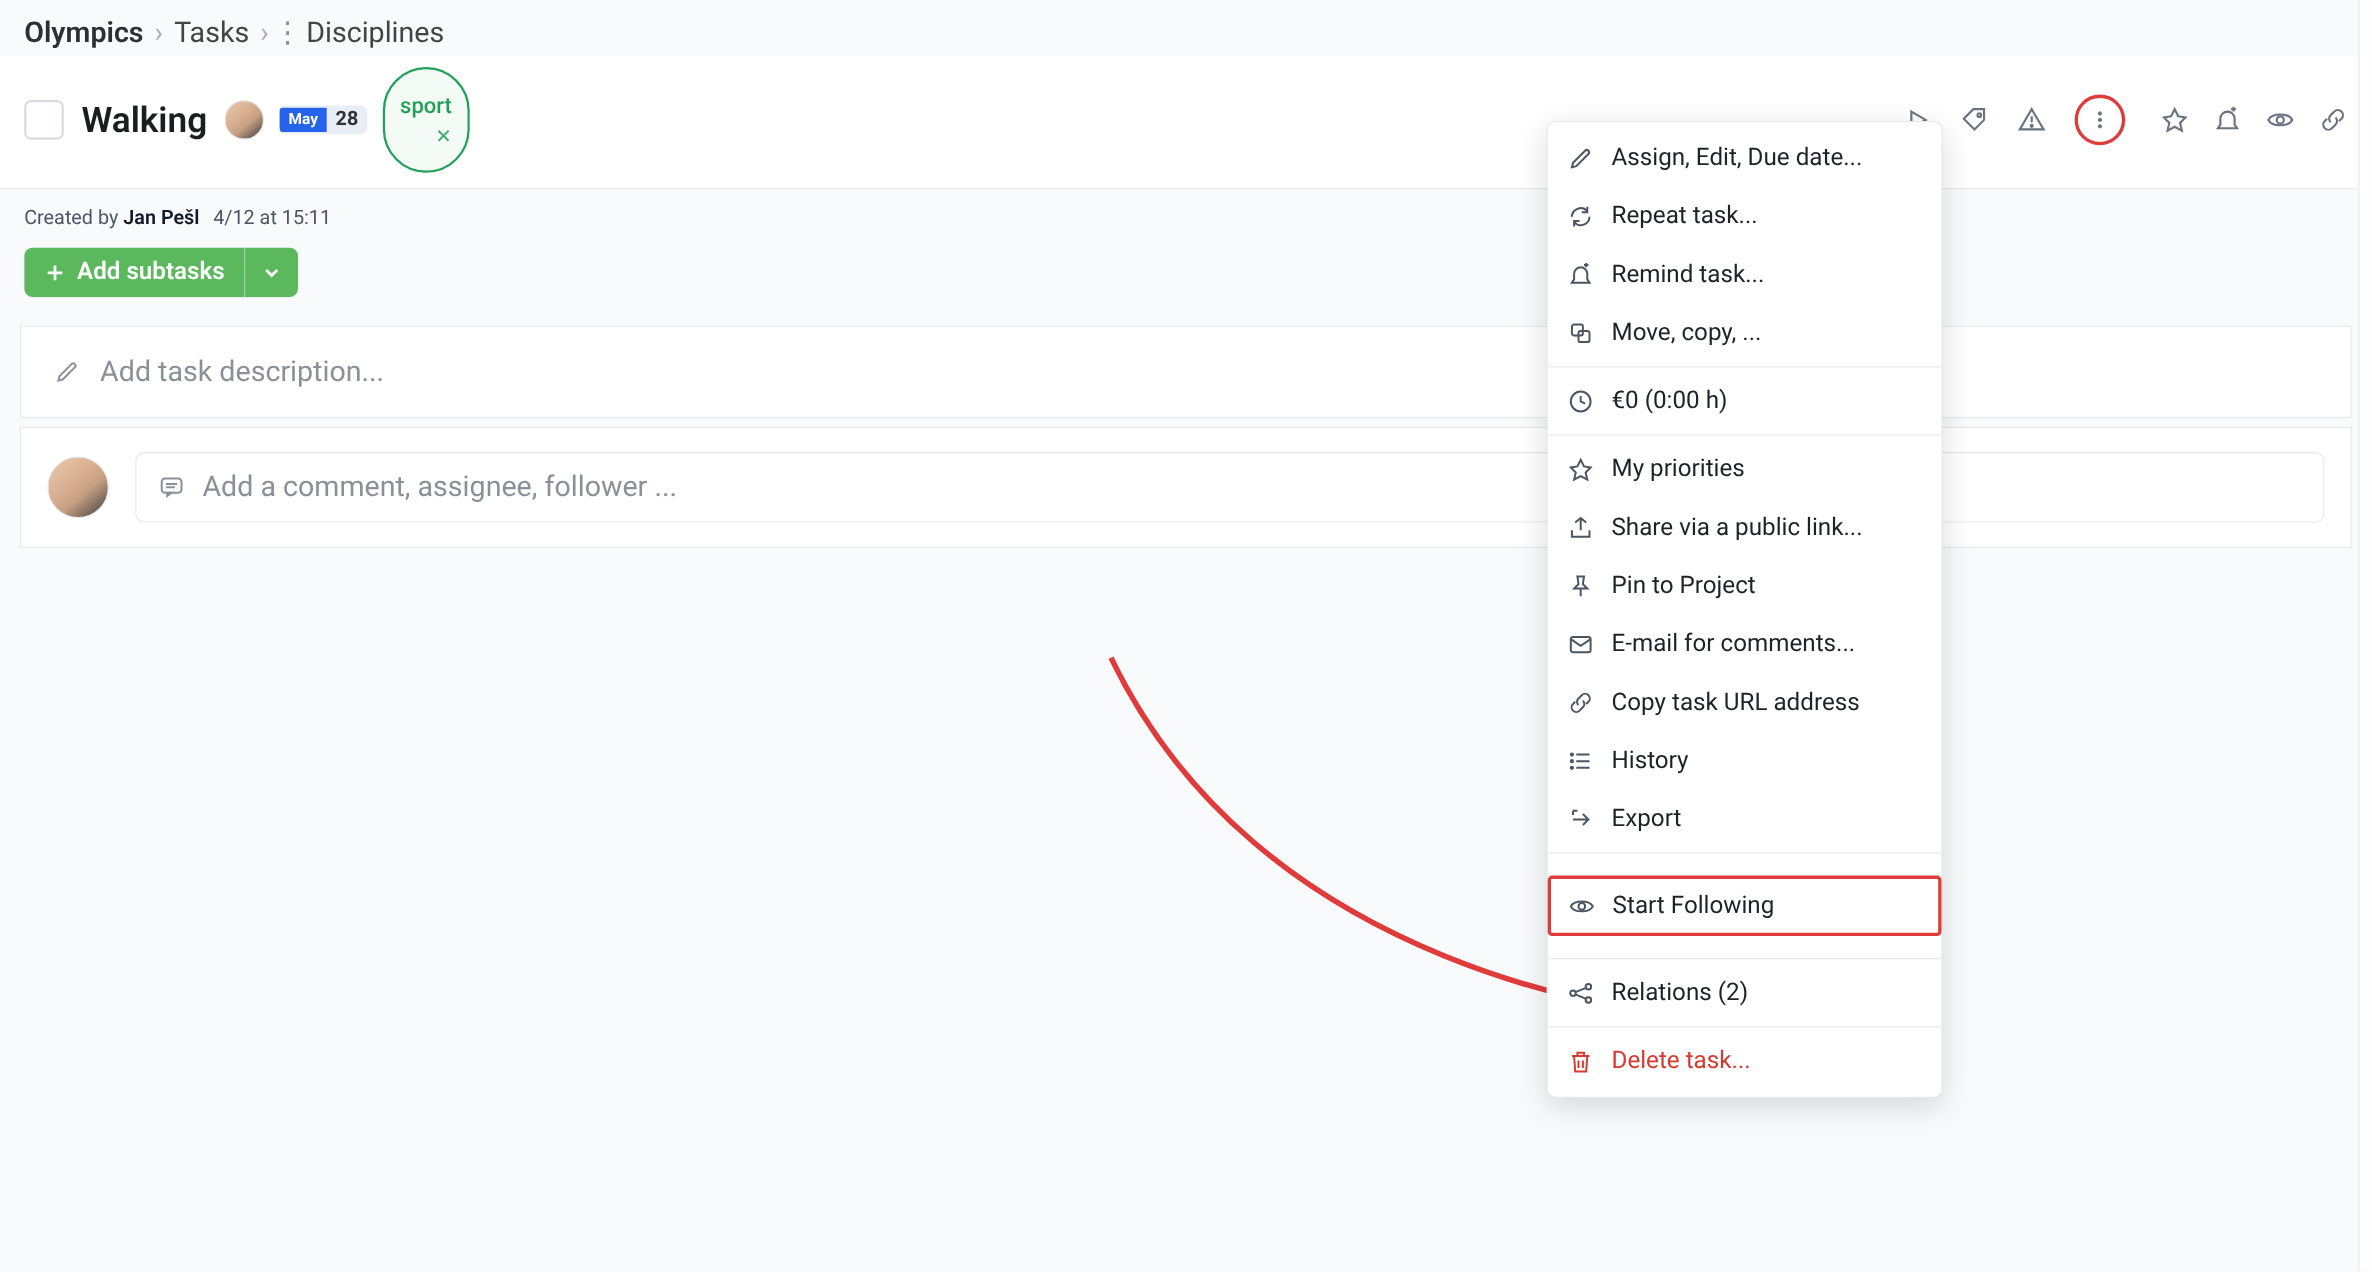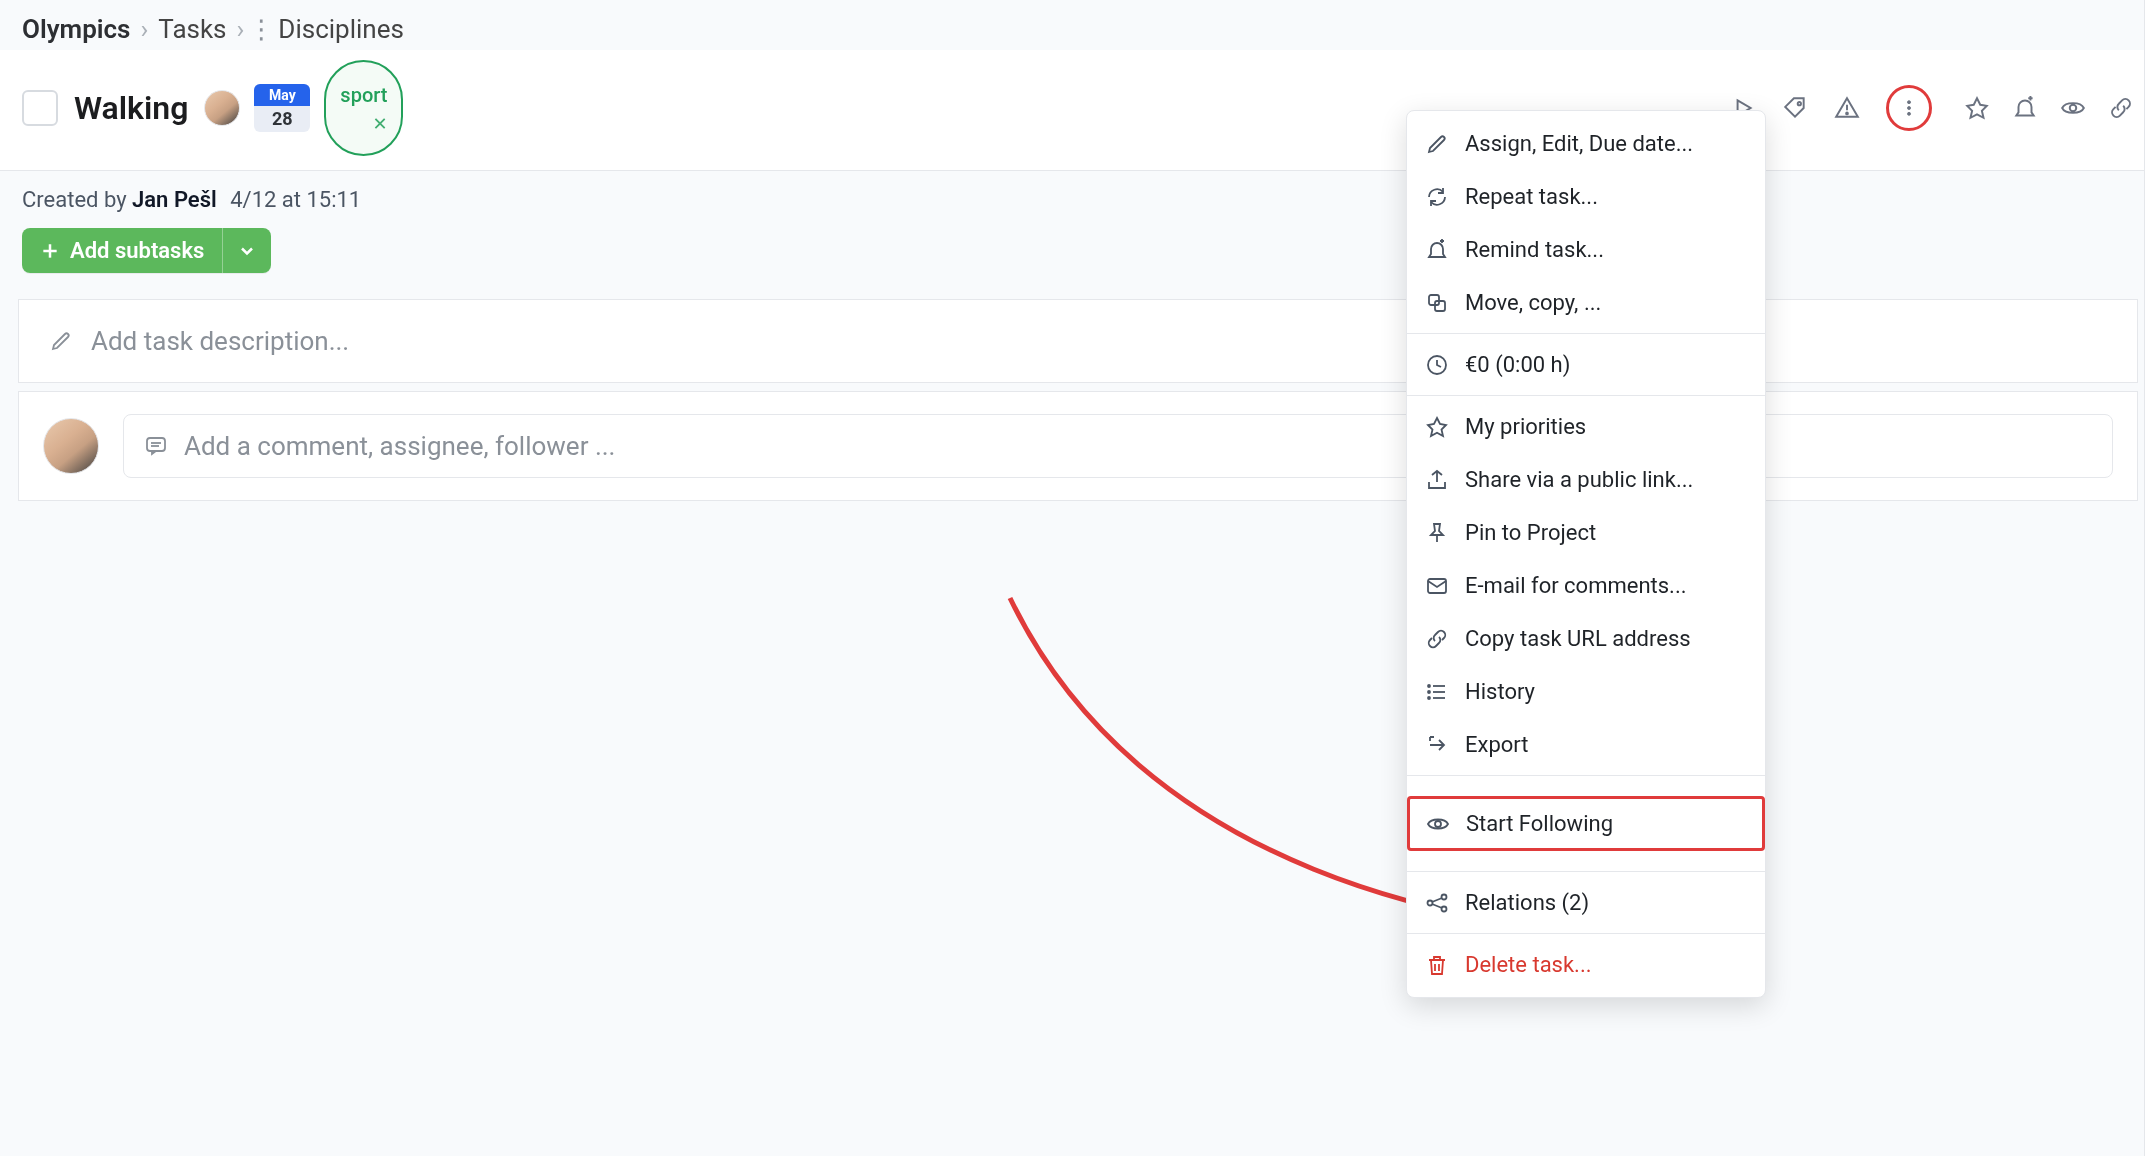--- a/index.html
+++ b/index.html
@@ -54,21 +54,21 @@
   .title{
     font-size:32px;font-weight:600;color:#1c1d1f;padding:0 2px;
   }
   .avatar{
     width:36px;height:36px;border-radius:50%;
     background:linear-gradient(140deg,#e9c9ad 0%,#d9b091 40%,#c7a083 60%,#3c3c3c 100%);
     border:1px solid #e5e7eb;
   }
   .avatar.lg{width:56px;height:56px;}
   .due{
-    display:flex;flex-direction:column;align-items:center;
+    display:flex;flex-direction:row;align-items:center;
     background:#e9edf5;border-radius:6px;min-width:56px;
     overflow:hidden;line-height:1;
   }
   .due .m{background:var(--badge-blue);color:#fff;font-weight:700;font-size:14px;padding:4px 8px;width:100%;text-align:center;}
   .due .d{font-weight:700;font-size:18px;color:#2f3338;padding:4px 8px;}
   .tag{
     display:inline-flex;align-items:flex-end;gap:8px;
     border:2px solid var(--tag-green);color:var(--tag-green);
     border-radius:999px;padding:21px 14px;font-size:20px;font-weight:500;
     background:#f4fbf6;
@@ -91,21 +91,21 @@
   .more-btn svg{width:20px;height:20px;stroke:#6b7280;fill:#6b7280}
 
   .title-right{
     display:flex;align-items:center;gap:22px;margin-left:18px;color:#6b7280;
   }
   .title-right .icon{width:26px;height:26px;display:flex;align-items:center;justify-content:center;cursor:pointer}
   .title-right .icon svg{width:26px;height:26px;stroke:#6b7280;fill:none;stroke-width:1.8}
 
   
   .meta{
-    padding:16px 22px 12px 22px;color:#4b5563;font-size:22px;
+    padding:16px 22px 12px 22px;color:#4b5563;font-size:18px;
   }
   .meta b{color:#111827;font-weight:600}
 
   
   .subtasks-row{padding:4px 22px 18px 22px}
   .btn-split{
     display:inline-flex;border-radius:8px;overflow:hidden;
     box-shadow:0 1px 0 rgba(0,0,0,.06);
   }
   .btn-split .main,.btn-split .caret{

